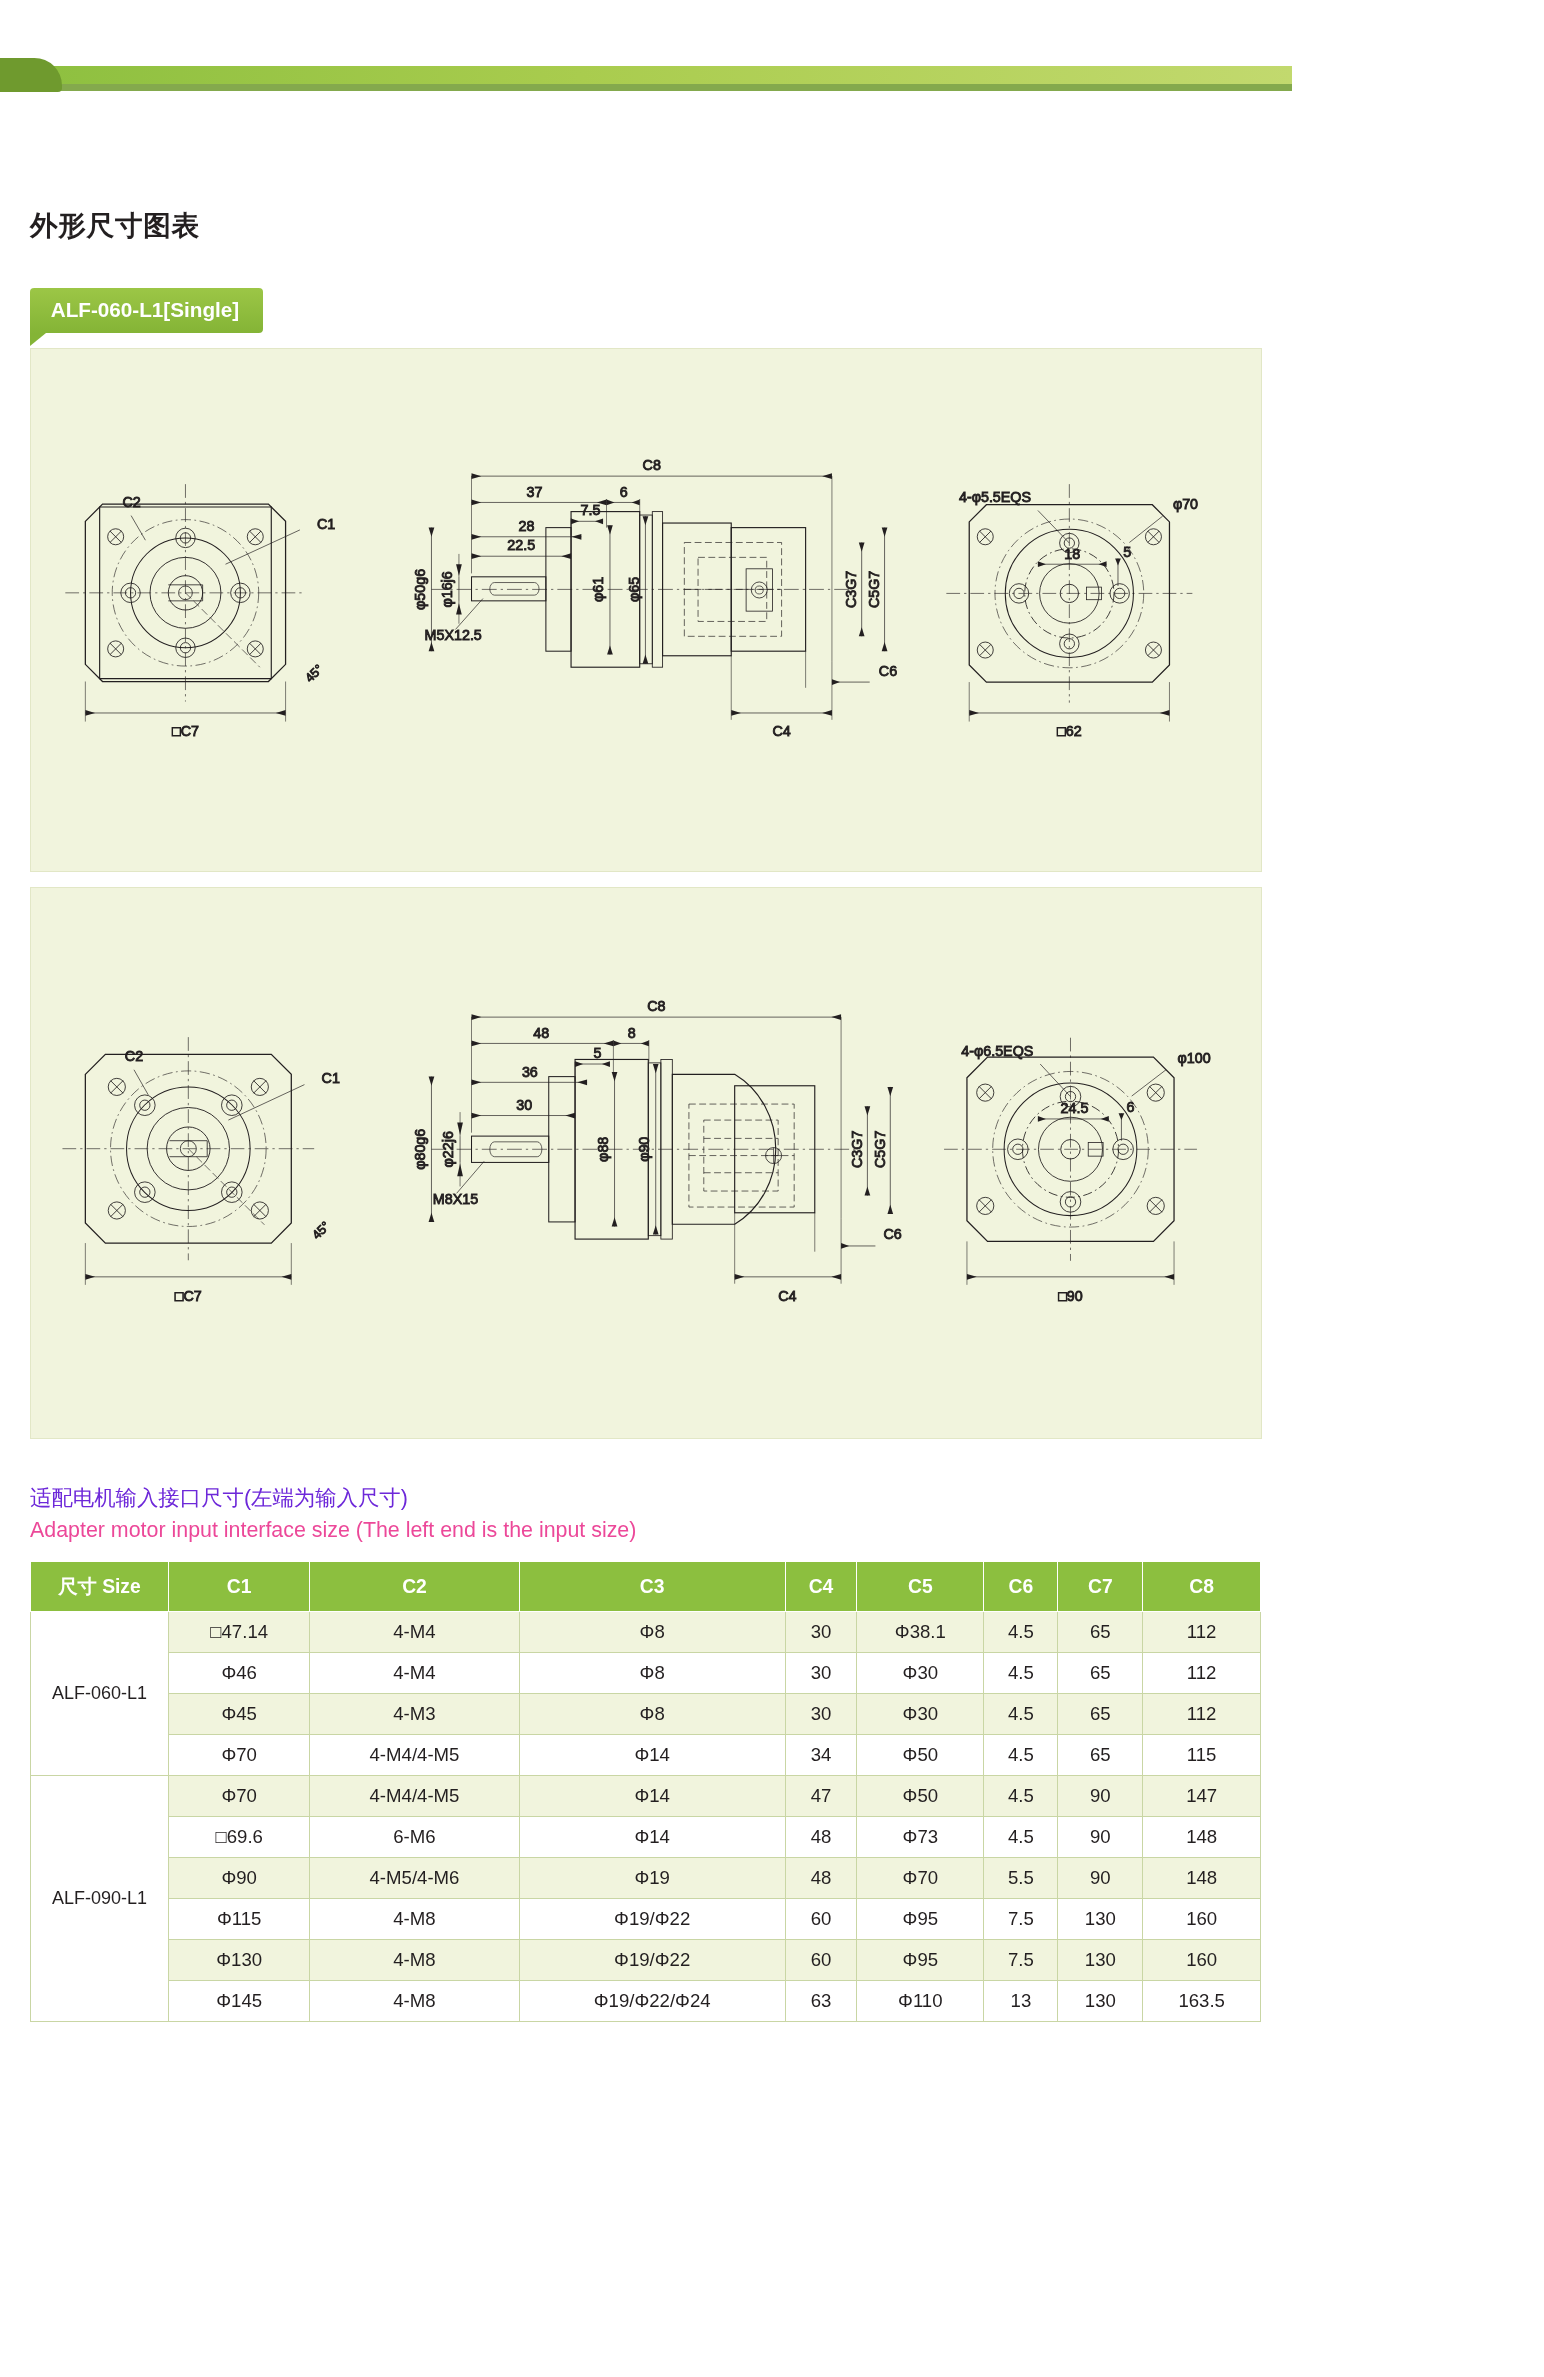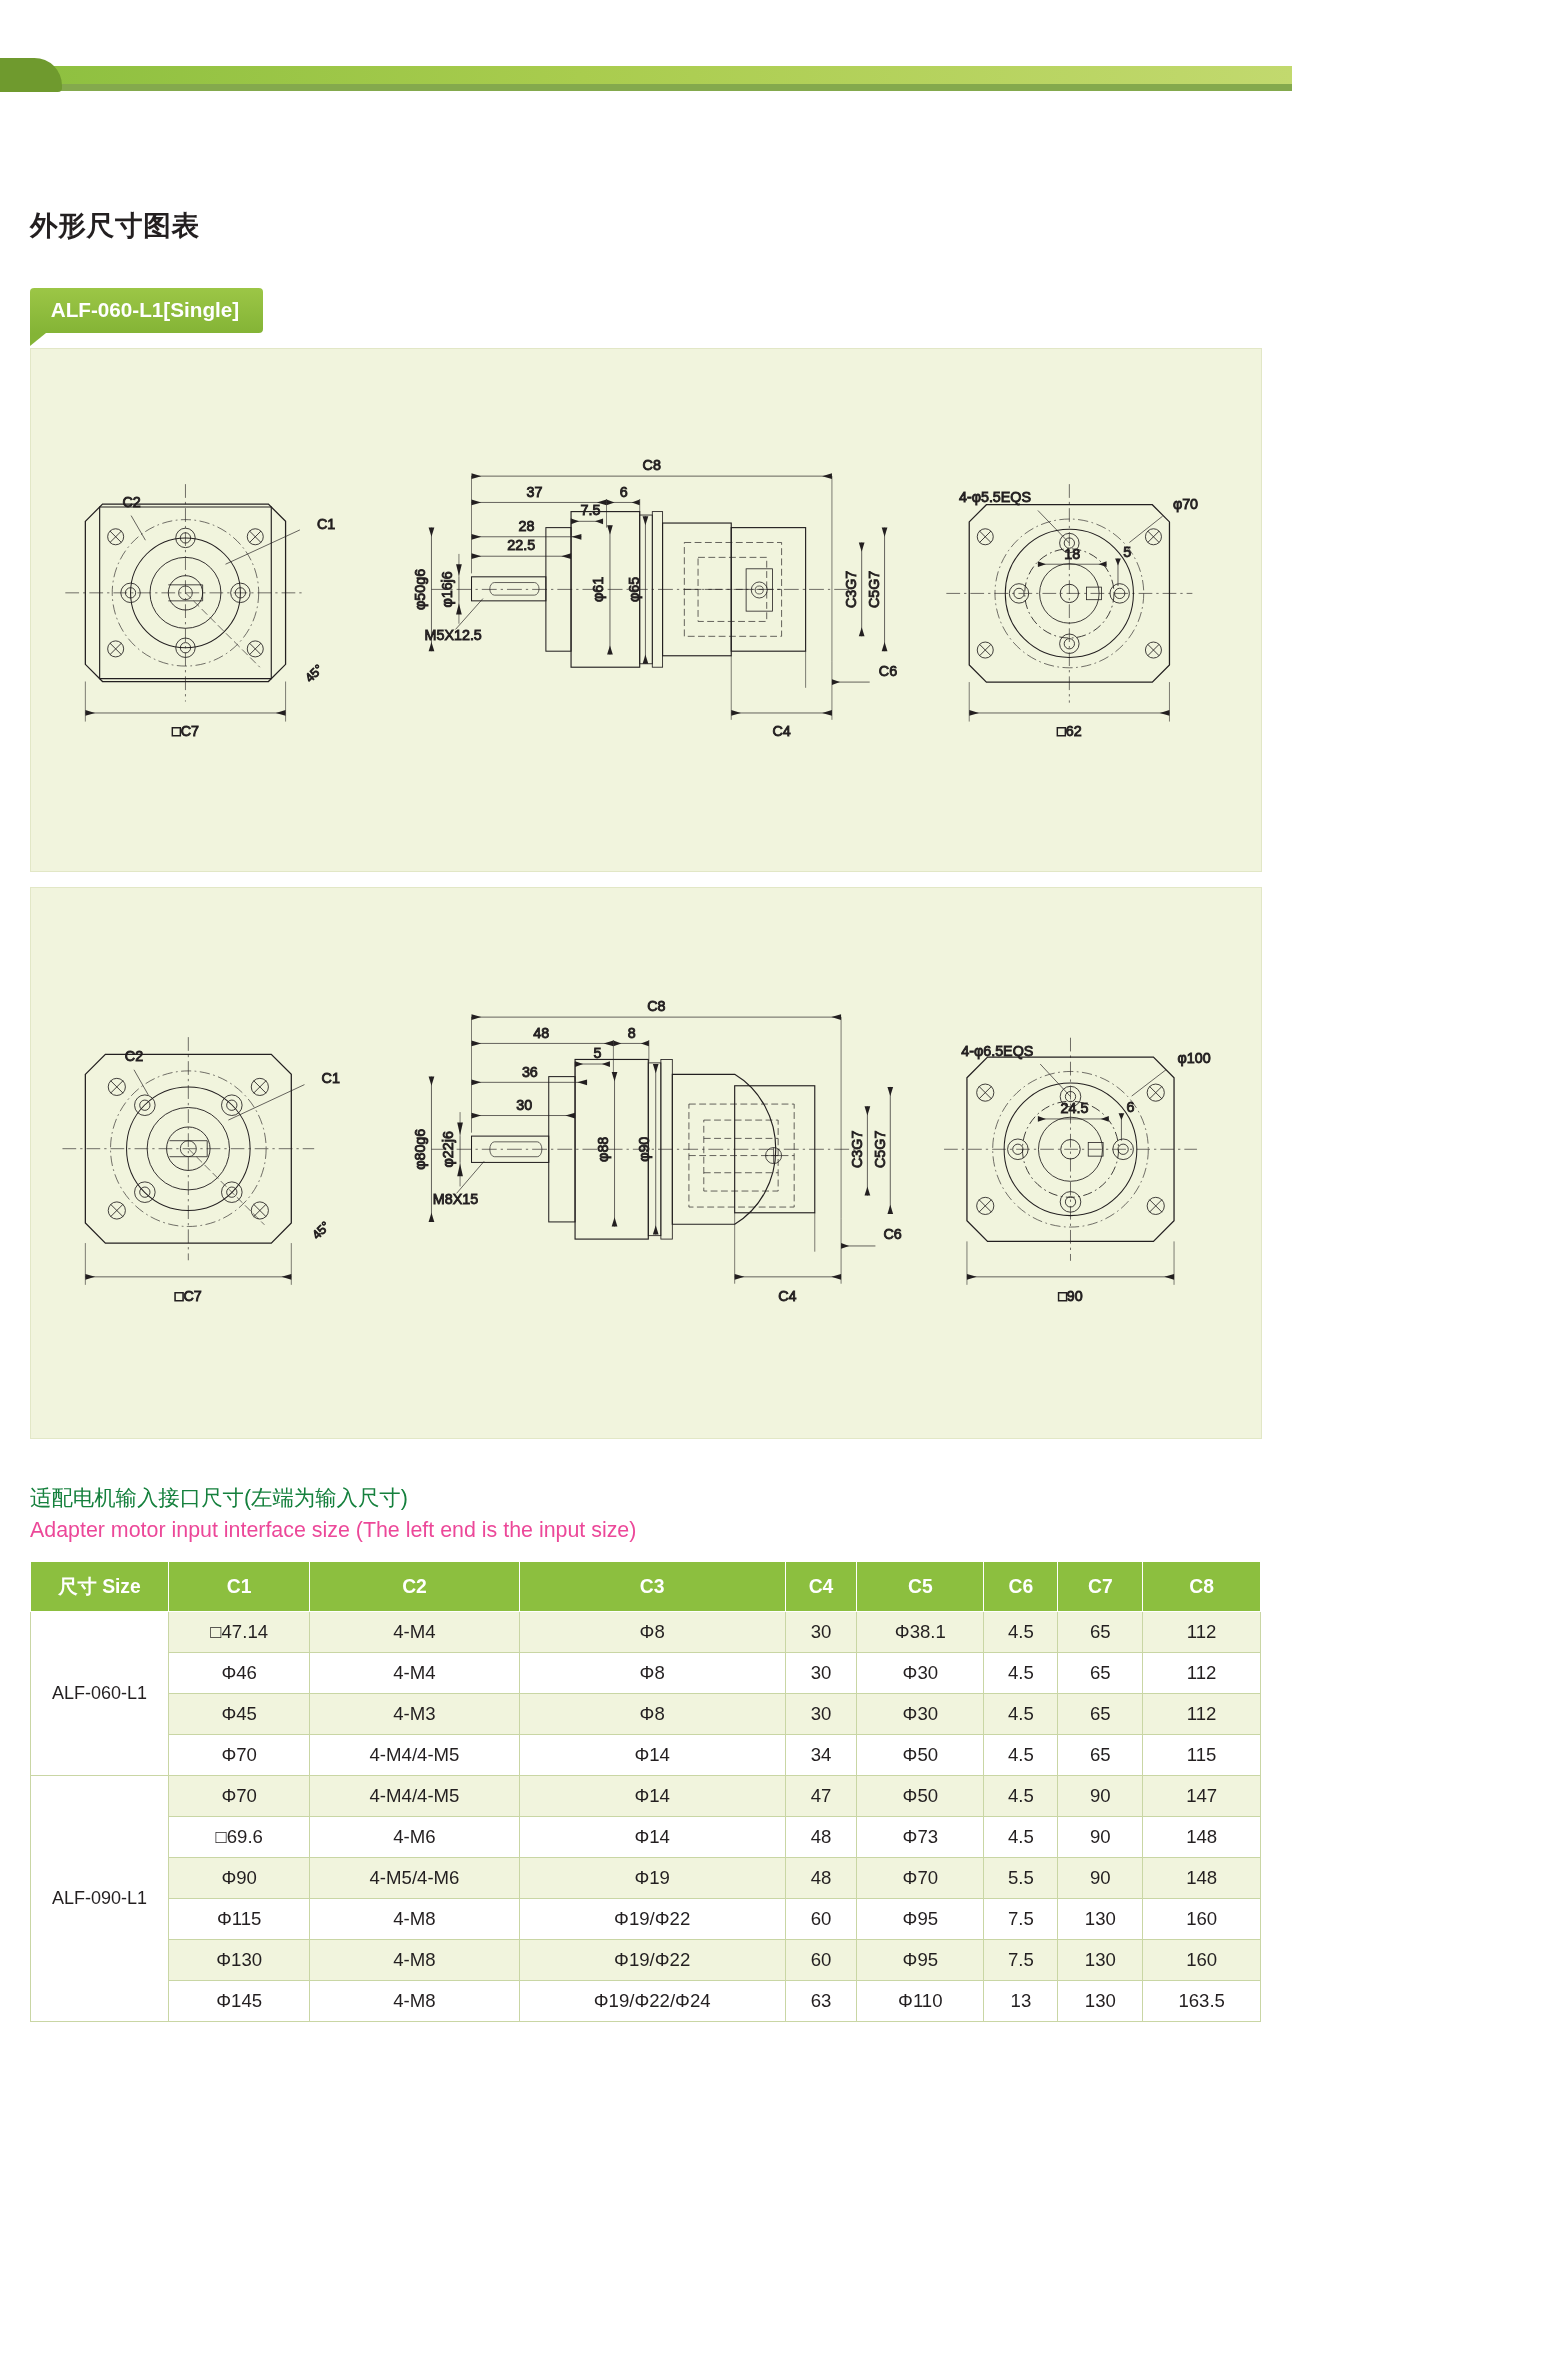--- a/index.html
+++ b/index.html
@@ -53,21 +53,21 @@
     background: #f1f4dd;
     border: 0.7px solid #e2e7c6;
     position: relative;
   }
   .panel.p1 { height: 524px; }
   .panel.p2 { height: 552px; }
   .panel svg { display: block; width: 100%; height: 100%; }
 
   
   .cap-wrap { margin: 44px 0 0 30px; }
-  .cap-cn { font-size: 21.4px; color: #15803d; }
+  .cap-cn { font-size: 21.4px; color: #6d28d9; }
   .cap-en { font-size: 21.4px; margin-top: 6.9px; color: #ec4899; }
 
   
   table.spec {
     margin: 18px 30px 48px 30px;
     width: calc(100% - 61px);
     border-collapse: collapse;
     font-size: 18.6px;
   }
   table.spec th {
@@ -614,21 +614,21 @@
           <td>4-M4/4-M5</td>
           <td>Φ14</td>
           <td>47</td>
           <td>Φ50</td>
           <td>4.5</td>
           <td>90</td>
           <td>147</td>
         </tr>
         <tr>
           <td>□69.6</td>
-          <td>4-M6</td>
+          <td>6-M6</td>
           <td>Φ14</td>
           <td>48</td>
           <td>Φ73</td>
           <td>4.5</td>
           <td>90</td>
           <td>148</td>
         </tr>
         <tr>
           <td>Φ90</td>
           <td>4-M5/4-M6</td>

